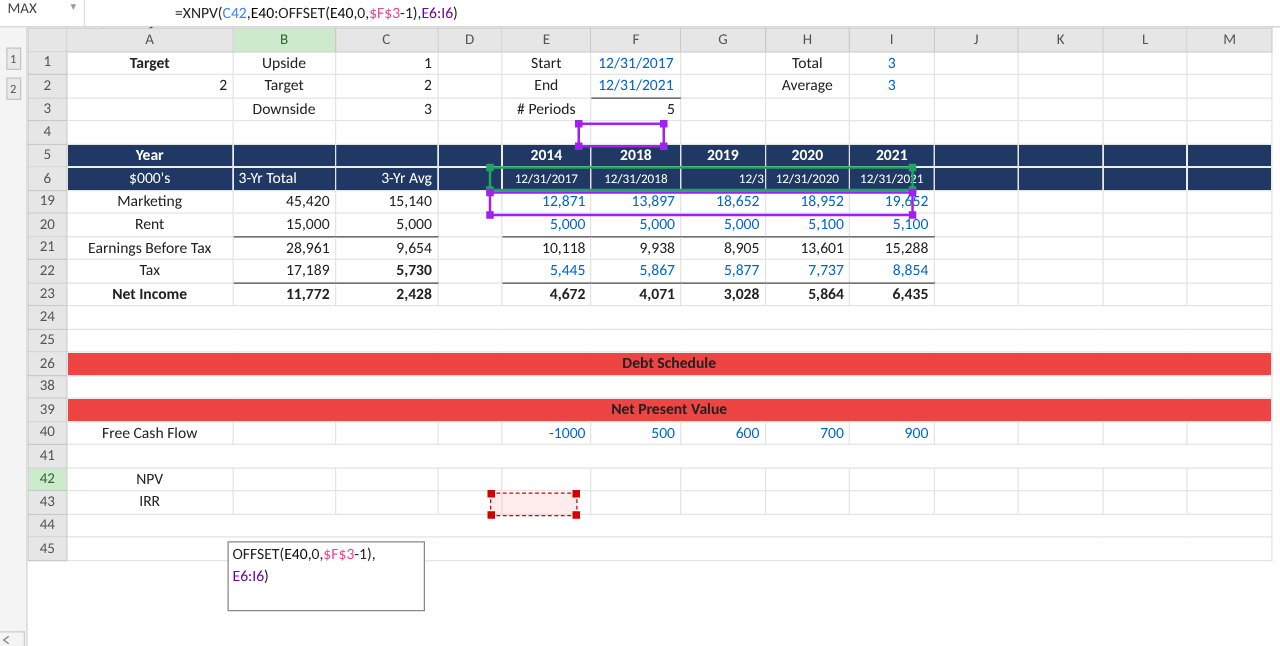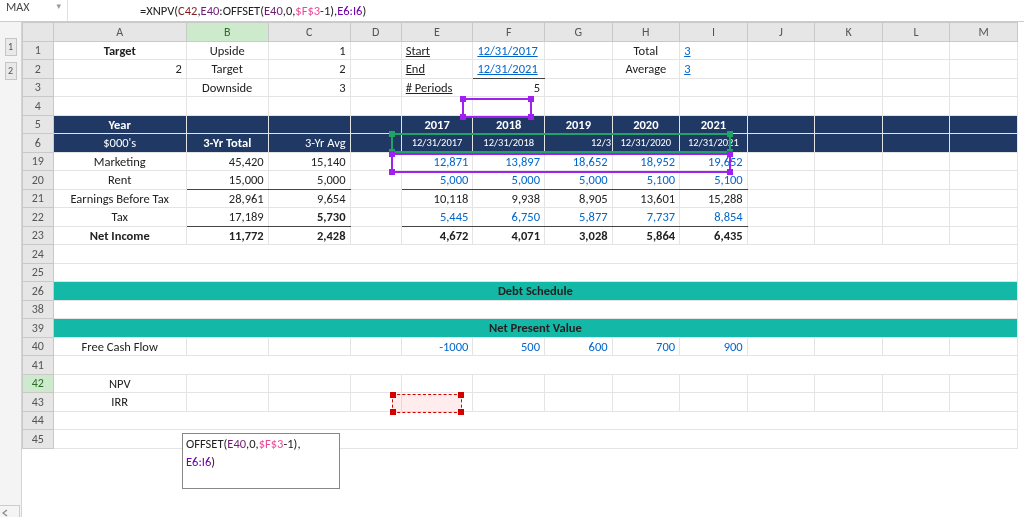--- a/index.html
+++ b/index.html
@@ -7,22 +7,22 @@
   .container { position: relative; width: 1024px; height: 517px; overflow: hidden; }
 
   
   .fbar { display: flex; align-items: center; height: 22px; border-bottom: 1px solid #ccc; background: #fff; }
   .namebox { width: 68px; padding: 0 6px; font-size: 12px; color: #444; text-align: left; border-right: 1px solid #e0e0e0; height: 100%; display: flex; }
   .namebox .dd { margin-left: auto; color: #999; font-size: 9px; }
   .fbar-controls { display: flex; height: 100%; align-items: center; }
   .fbar-btn { width: 22px; height: 22px; display: flex; align-items: center; justify-content: center; cursor: pointer; margin-top: 32px; }
   .fbar-btn svg { width: 12px; height: 12px; }
   .formula-input { flex: 1; padding: 0 6px; font-size: 12.5px; display: flex; align-items: center; height: 100%; }
-  .tok-blue { color:#7f1d1d; }
-  .tok-red { color:#701a75; }
+  .tok-blue { color:#3b82f6; }
+  .tok-red { color:#000000; }
   .tok-purple { color:#7000b0; }
   .tok-navy { color:#ec4899; }
 
   
   .main { display: flex; height: 495px; }
   .outline { width: 22px; background: #f4f4f4; border-right: 1px solid #d4d4d4; display: flex; flex-direction: column; padding-top: 16px; }
   .outline-num { height: 18px; font-size: 10px; color: #555; border: 1px solid #c5c5c5; background:#e9e9e9; width: 12px; margin: 0 auto; text-align: center; line-height: 16px; }
   .outline-gap { height: 6px; }
   .outline .row-spacer { flex: 1; }
 
@@ -34,26 +34,26 @@
 
   
   .colhead th { background: #e6e6e6; border: 1px solid #c9c9c9; text-align: center; font-size: 12px; color: #555; height: 18px; }
   .rowhead { background: #e6e6e6; border: 1px solid #c9c9c9; text-align: center; font-size: 12px; color: #555; width: 30px; }
   .rowhead.sel { background: #cdeacc; color: #2a6e2a; }
   .colhead th.sel { background: #cdeacc; color: #2a6e2a; }
 
   
   td.cell { border-right: 1px solid #e4e4e4; border-bottom: 1px solid #e4e4e4; text-align: right; font-size: 12.5px; }
   td.cell.left { text-align: center; }
-  td.cell.center { text-align: left; text-decoration: underline; }
+  td.cell.center { text-align: center; }
   td.cell.bold { font-weight: bold; }
   td.cell.blue { color: #0066cc; }
   td.cell.navybg { background: #1f3864; color: #fff; font-weight: bold; }
   td.cell.navybg.hdr { text-align: center; }
-  td.cell.lightblue-bg { background: #14b8a6; }
+  td.cell.lightblue-bg { background: #ef4444; }
   td.cell.date { font-size: 10.5px; text-align:center; }
 
   
   .sel-green { position: absolute; border: 2px solid #21a366; pointer-events: none; }
   .sel-handle { position:absolute; width:6px; height:6px; background:#21a366; }
   .sel-purple { position: absolute; border: 2px solid #a020f0; pointer-events: none; }
   .sel-purple .ph { position:absolute; width:6px; height:6px; background:#a020f0; }
   .sel-red { position: absolute; border: 1px dashed #d40000; pointer-events: none; background: rgba(255,180,180,0.25); }
   .sel-red .rh { position:absolute; width:6px; height:6px; background:#d40000; }
   .editbox { position:absolute; border: 1px solid #888; background:#fff; font-size:12.5px; padding: 1px 3px; line-height: 18px; }
@@ -223,35 +223,35 @@
               <td class="cell"></td>
               <td class="cell"></td>
           </tr>
 
           <tr>
             <th class="rowhead">5</th>
             <td class="cell navybg left">Year</td>
             <td class="cell navybg"></td>
             <td class="cell navybg"></td>
             <td class="cell navybg"></td>
-            <td class="cell navybg hdr">2017</td>
+            <td class="cell navybg hdr">2014</td>
             <td class="cell navybg hdr">2018</td>
             <td class="cell navybg hdr">2019</td>
             <td class="cell navybg hdr">2020</td>
             <td class="cell navybg hdr">2021</td>
             <td class="cell navybg"></td>
               <td class="cell navybg"></td>
               <td class="cell navybg"></td>
               <td class="cell navybg"></td>
           </tr>
 
           <tr>
             <th class="rowhead">6</th>
             <td class="cell navybg left" style="font-weight:normal;">$000's</td>
-            <td class="cell navybg" style="font-weight:bold; text-align:center;">3-Yr Total</td>
+            <td class="cell navybg" style="font-weight:normal; text-align:left;">3-Yr Total</td>
             <td class="cell navybg" style="font-weight:normal; text-align:right;">3-Yr Avg</td>
             <td class="cell navybg"></td>
             <td class="cell navybg date" style="font-weight:normal;">12/31/2017</td>
             <td class="cell navybg date" style="font-weight:normal;">12/31/2018</td>
             <td class="cell navybg date" style="font-weight:normal;padding-left:46px;">12/31/2019</td>
             <td class="cell navybg date" style="font-weight:normal;">12/31/2020</td>
             <td class="cell navybg date" style="font-weight:normal;">12/31/2021</td>
             <td class="cell navybg"></td>
               <td class="cell navybg"></td>
               <td class="cell navybg"></td>
@@ -309,21 +309,21 @@
               <td class="cell"></td>
           </tr>
 
           <tr>
             <th class="rowhead">22</th>
             <td class="cell left">Tax</td>
             <td class="cell" style="border-bottom:1px solid #444;">17,189</td>
             <td class="cell" style="border-bottom:1px solid #444;font-weight:bold;">5,730</td>
             <td class="cell"></td>
             <td class="cell blue" style="border-bottom:1px solid #444;">5,445</td>
-            <td class="cell blue" style="border-bottom:1px solid #444;">6,750</td>
+            <td class="cell blue" style="border-bottom:1px solid #444;">5,867</td>
             <td class="cell blue" style="border-bottom:1px solid #444;">5,877</td>
             <td class="cell blue" style="border-bottom:1px solid #444;">7,737</td>
             <td class="cell blue" style="border-bottom:1px solid #444;">8,854</td>
             <td class="cell"></td>
               <td class="cell"></td>
               <td class="cell"></td>
               <td class="cell"></td>
           </tr>
 
           <tr>

